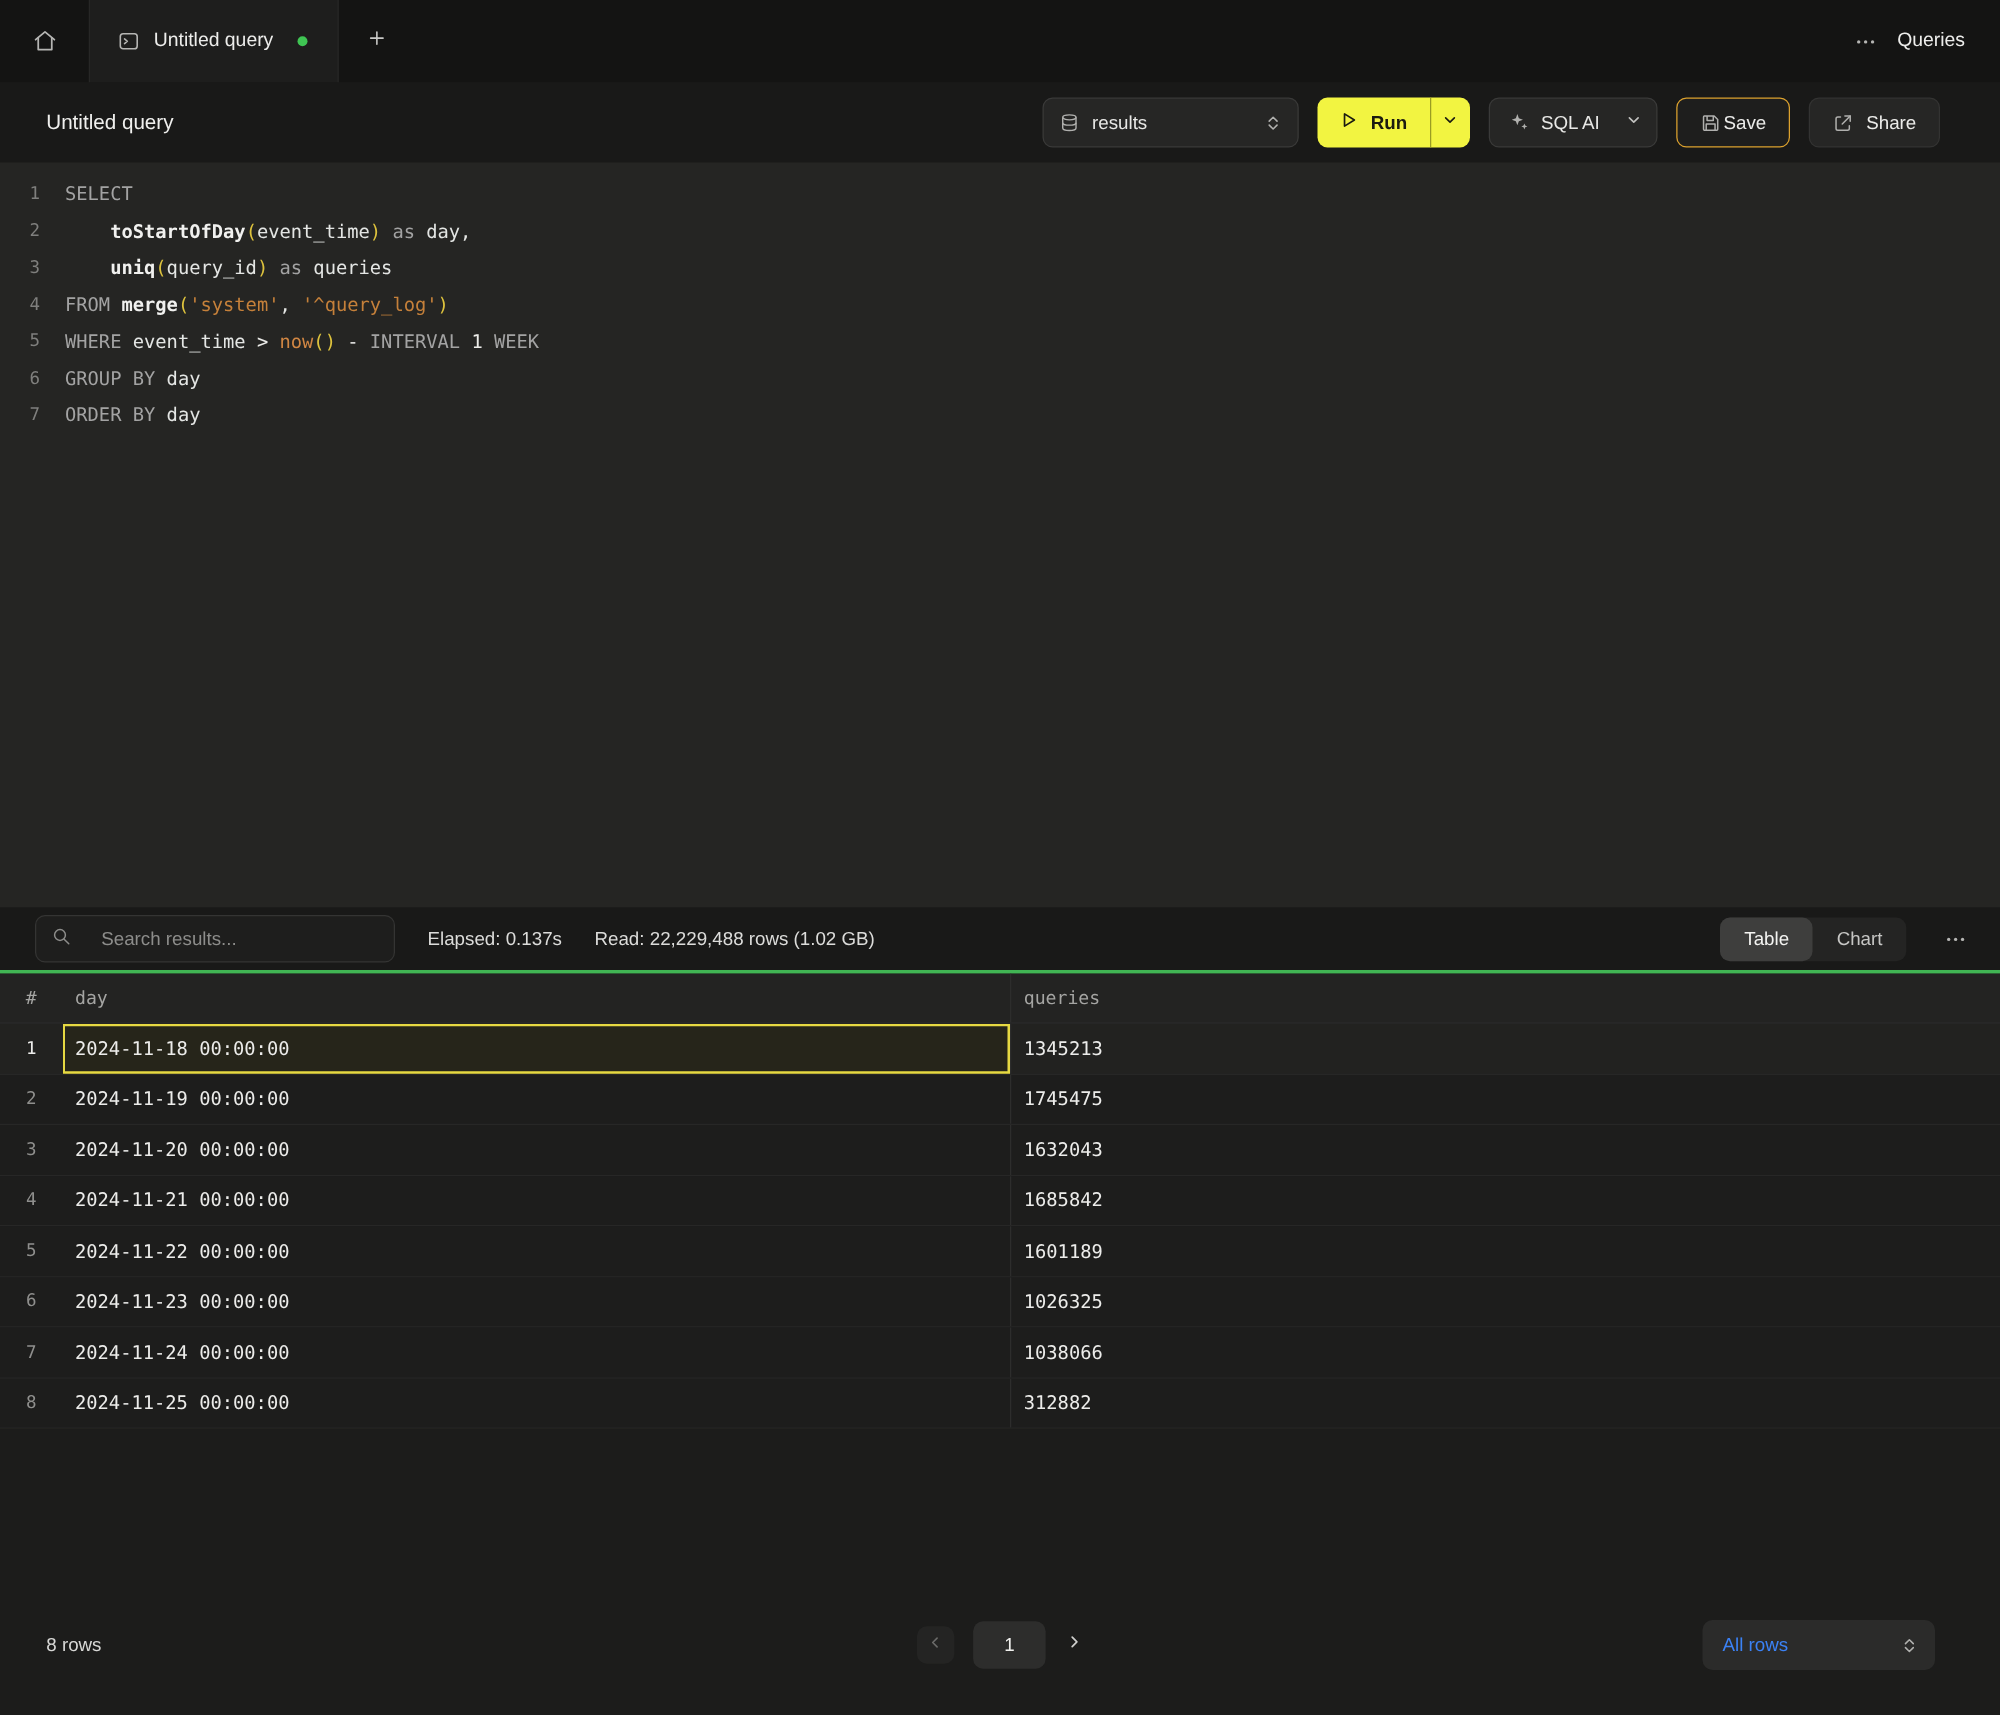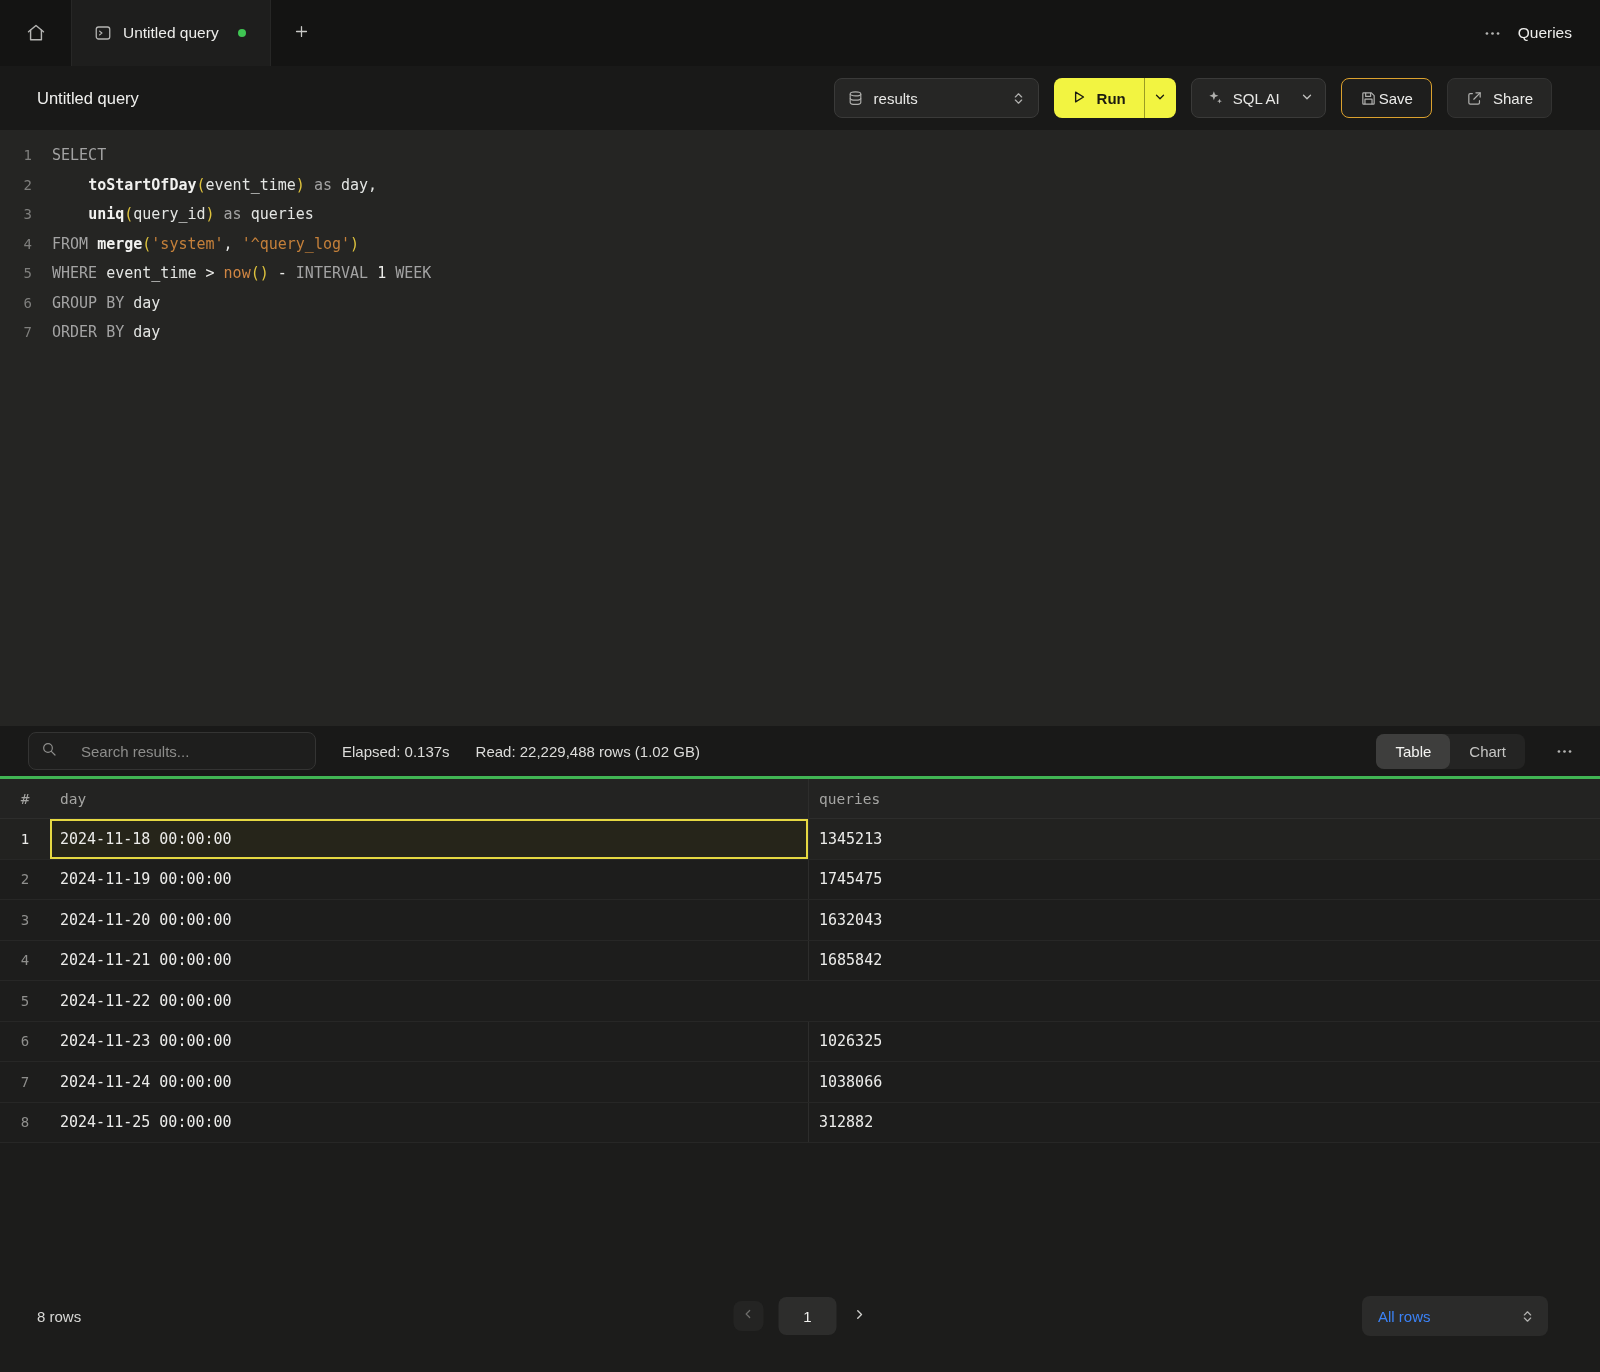--- a/index.html
+++ b/index.html
@@ -264,20 +264,21 @@
           <div class="col-queries">1632043</div>
         </div>
         <div class="trow">
           <div class="col-num">4</div>
           <div class="col-day">2024-11-21 00:00:00</div>
           <div class="col-queries">1685842</div>
         </div>
         <div class="trow">
           <div class="col-num">5</div>
           <div class="col-day">2024-11-22 00:00:00</div>
+          <div class="col-queries">1601189</div>
         </div>
         <div class="trow">
           <div class="col-num">6</div>
           <div class="col-day">2024-11-23 00:00:00</div>
           <div class="col-queries">1026325</div>
         </div>
         <div class="trow">
           <div class="col-num">7</div>
           <div class="col-day">2024-11-24 00:00:00</div>
           <div class="col-queries">1038066</div>

